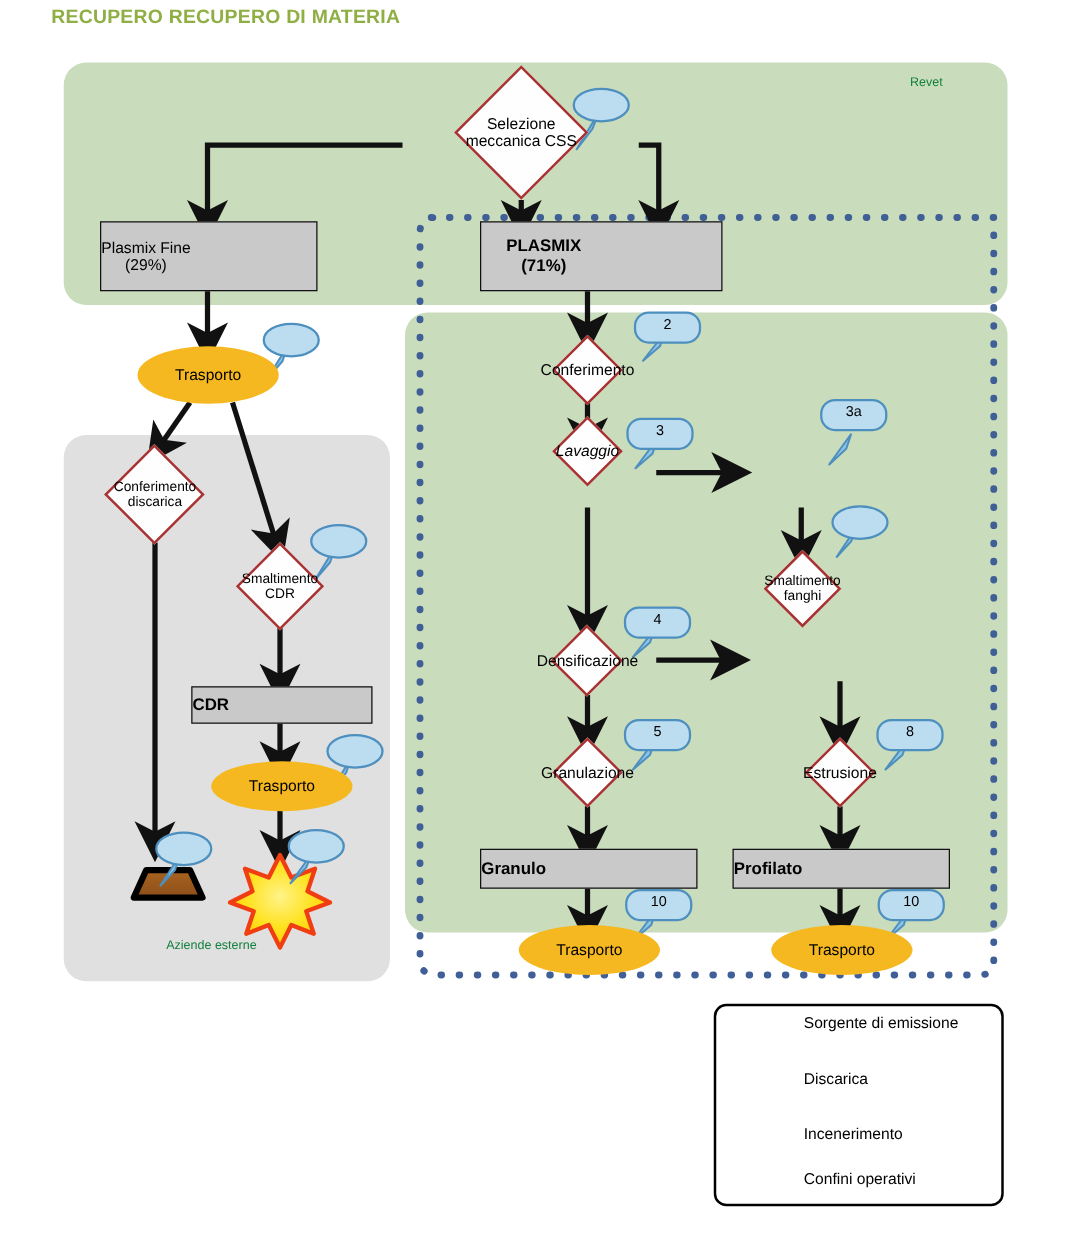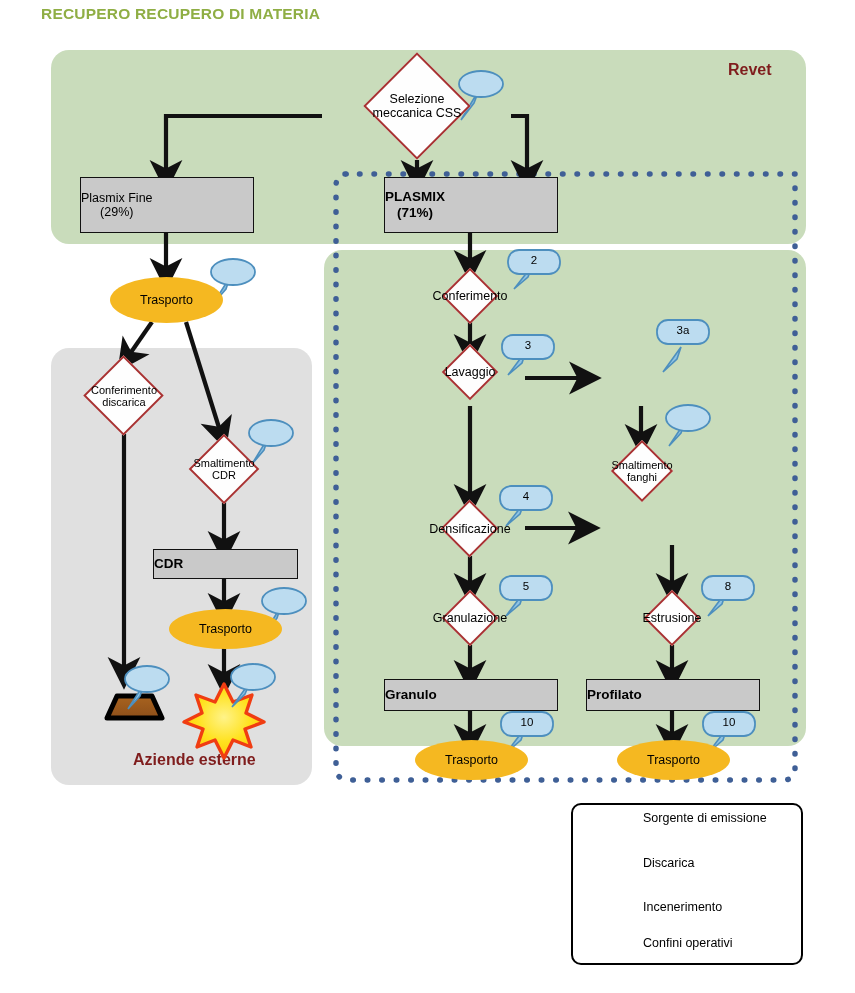--- a/index.html
+++ b/index.html
@@ -11,21 +11,21 @@
   }
   #stage{position:absolute;left:0;top:0;width:855px;height:993px;}
   #svg-layer{position:absolute;left:0;top:0;width:855px;height:993px;}
 
   
   .panel{position:absolute;}
   .panel-green{background:#c9dcbb;border-radius:18px;}
   .panel-gray{background:#e0e0e0;border-radius:18px;}
 
   .panel-label{
-    position:absolute;font-weight:bold;font-size:16px;color:#7f1d1d;
+    position:absolute;font-weight:normal;font-size:10px;color:#15803d;
     white-space:nowrap;
   }
 
   
   #page-title{
     position:absolute;left:41px;top:5px;
     font-size:15.5px;font-weight:bold;letter-spacing:.2px;
     color:#8fae44;white-space:nowrap;
   }
 
@@ -259,21 +259,21 @@
         <path d="M583,943 L634,943" fill="none" stroke="#3f5f96" stroke-width="5.5" stroke-linecap="round" stroke-dasharray="0.5 14"></path>
       </g>
     </g>
   </svg>
 
   <div class="node box" style="left:80px;top:177px;width:172px;height:54px;">
     <span style="white-space:pre-line;">Plasmix Fine
 (29%)</span>
   </div>
 
-  <div class="node box bold" style="left:384px;top:177px;width:172px;height:54px;">
+  <div class="node box bold" style="left:384px;top:177px;width:172px;height:54px;padding-left:20px;">
     <span style="white-space:pre-line;">PLASMIX
 (71%)</span>
   </div>
 
   <div class="node box bold" style="left:153px;top:549px;width:143px;height:28px;">
     <span>CDR</span>
   </div>
 
 
   <div class="node box bold" style="left:384px;top:679px;width:172px;height:30px;">
@@ -300,21 +300,21 @@
     <div class="diamond-shape" style="width:50px;height:50px;left:39px;top:10px;"></div>
     <div class="diamond-txt sm" style="white-space:pre-line;">Smaltimento
 CDR</div>
   </div>
 
   <div class="diamond-wrap" style="left:406px;top:268px;width:128px;height:56px;">
     <div class="diamond-shape" style="width:40px;height:40px;left:44px;top:8px;"></div>
     <div class="diamond-txt">Conferimento</div>
   </div>
 
-  <div class="diamond-wrap" style="left:406px;top:344px;width:128px;height:56px;">
+  <div class="diamond-wrap" style="left:406px;top:333px;width:128px;height:56px;font-style:italic;">
     <div class="diamond-shape" style="width:40px;height:40px;left:44px;top:8px;"></div>
     <div class="diamond-txt">Lavaggio</div>
   </div>
 
 
   <div class="diamond-wrap" style="left:586px;top:440px;width:112px;height:62px;">
     <div class="diamond-shape" style="width:44px;height:44px;left:34px;top:9px;"></div>
     <div class="diamond-txt sm" style="white-space:pre-line;">Smaltimento
 fanghi</div>
   </div>

